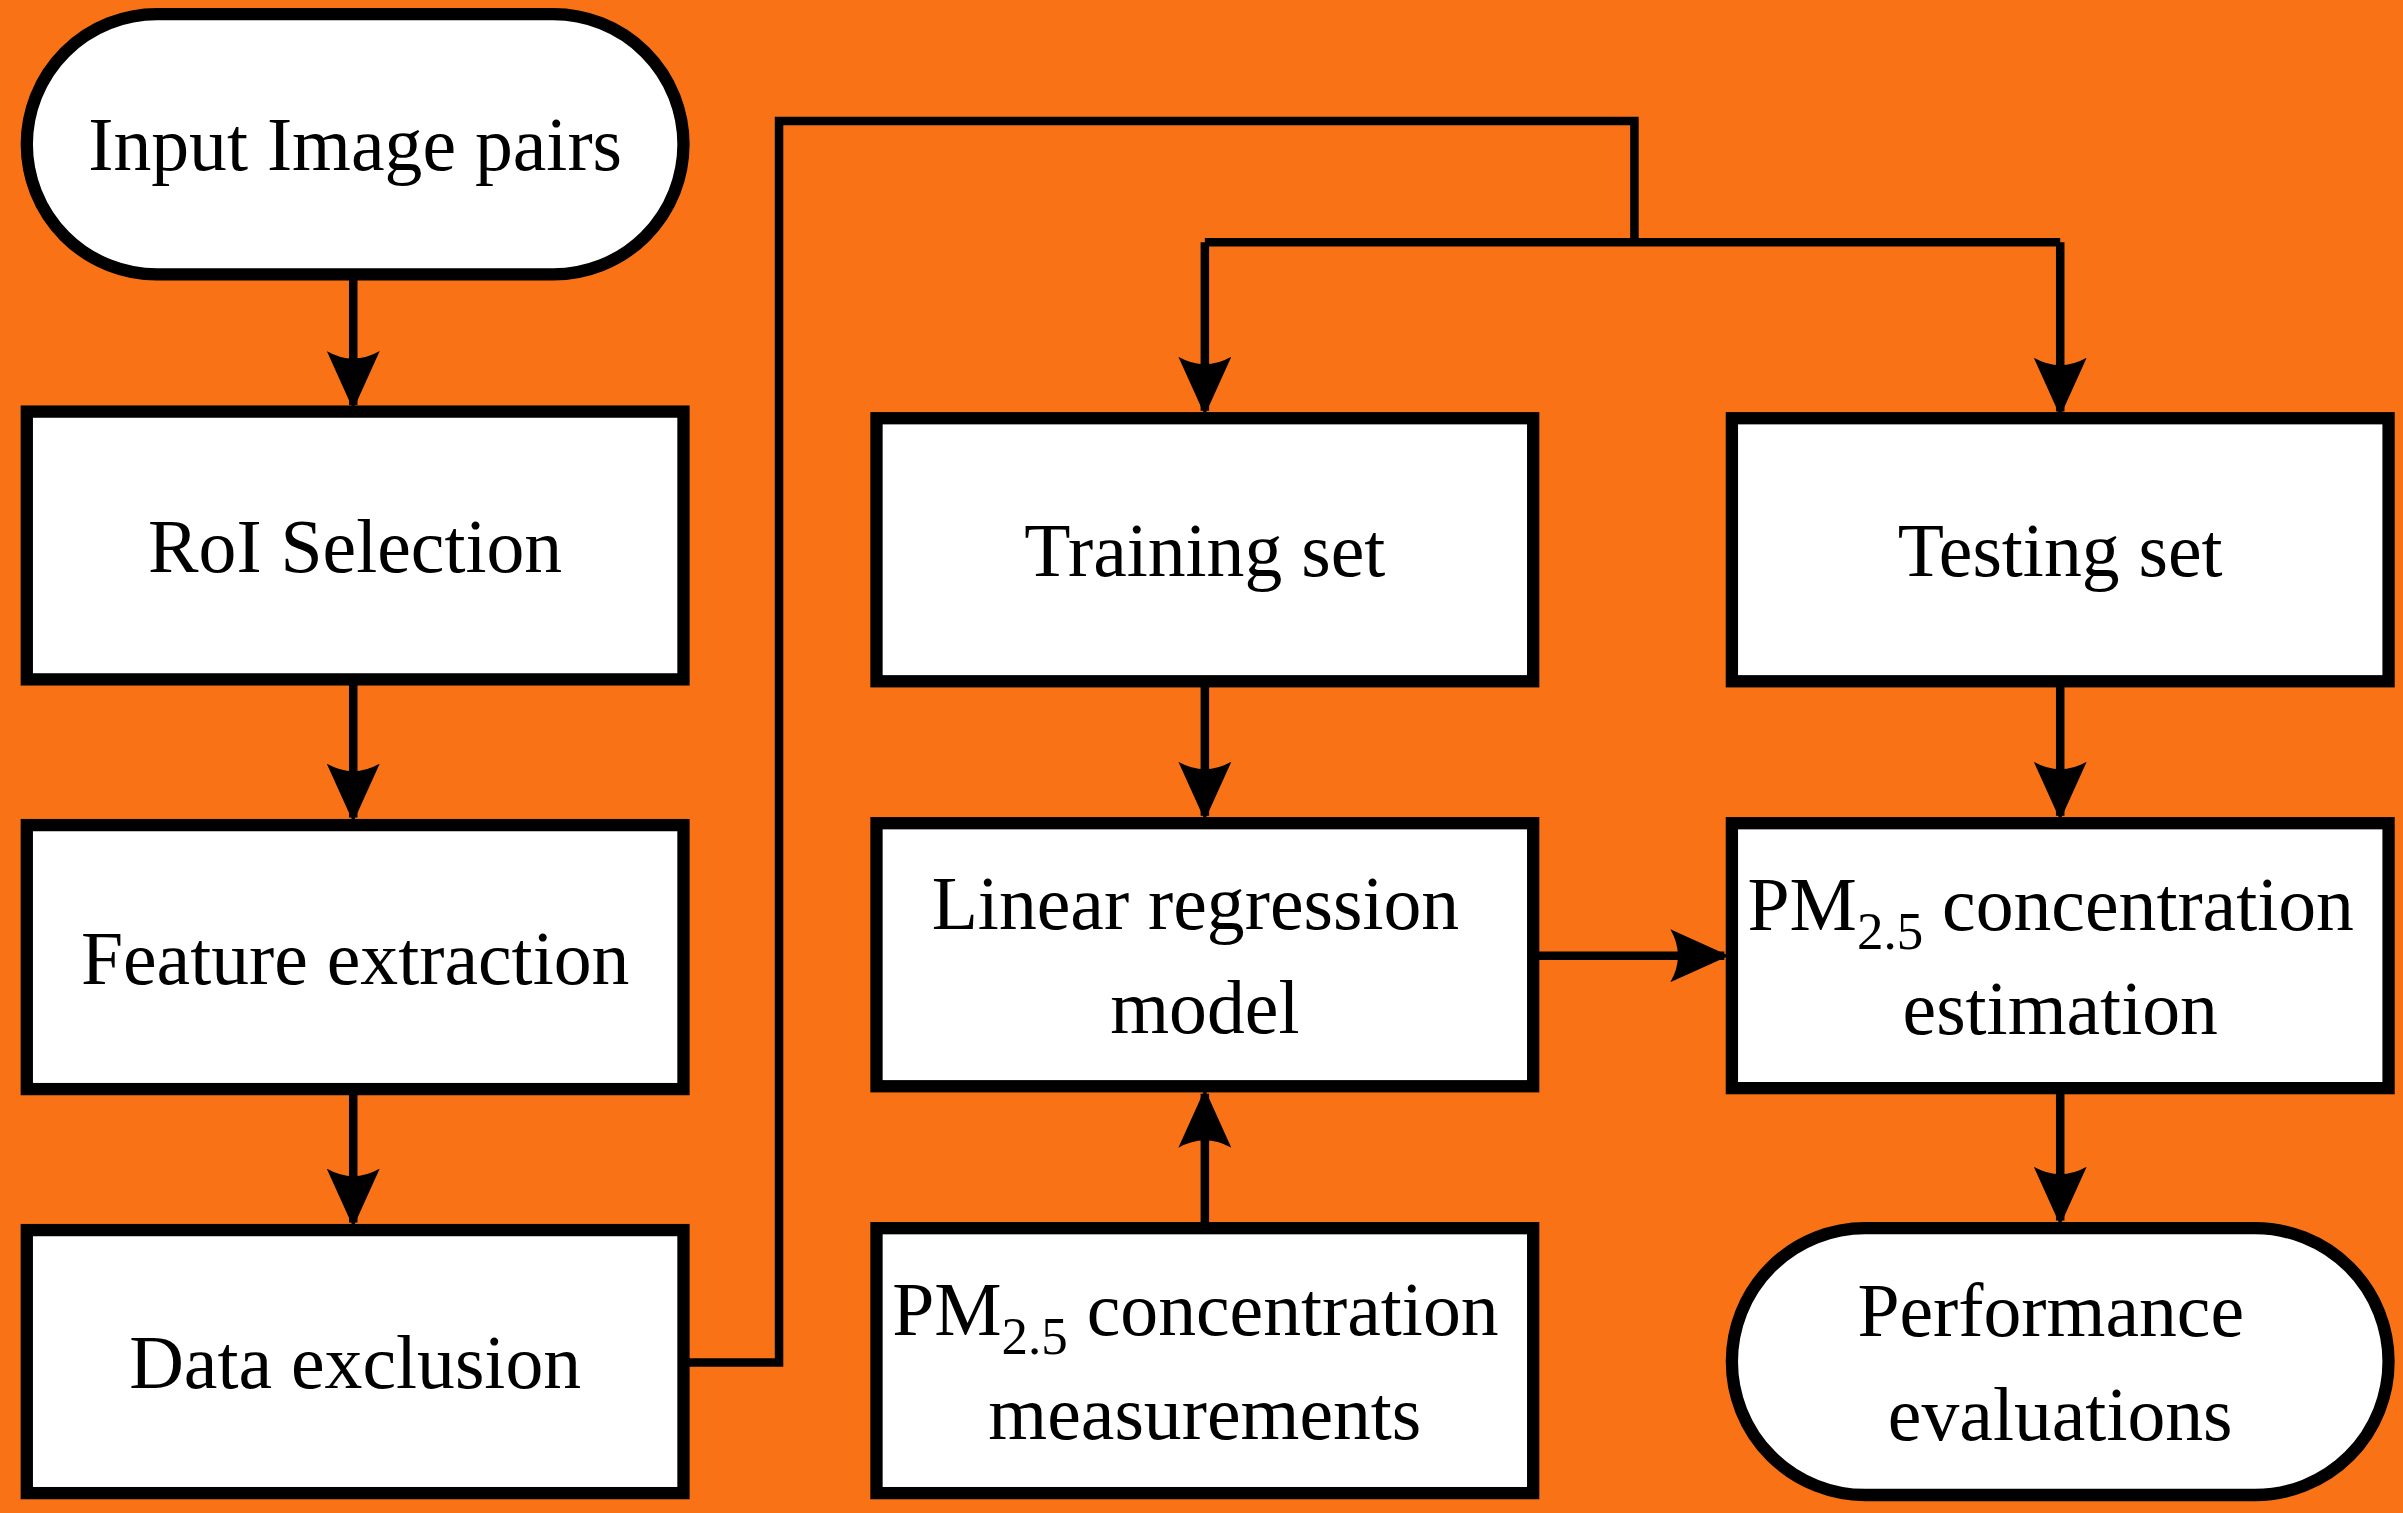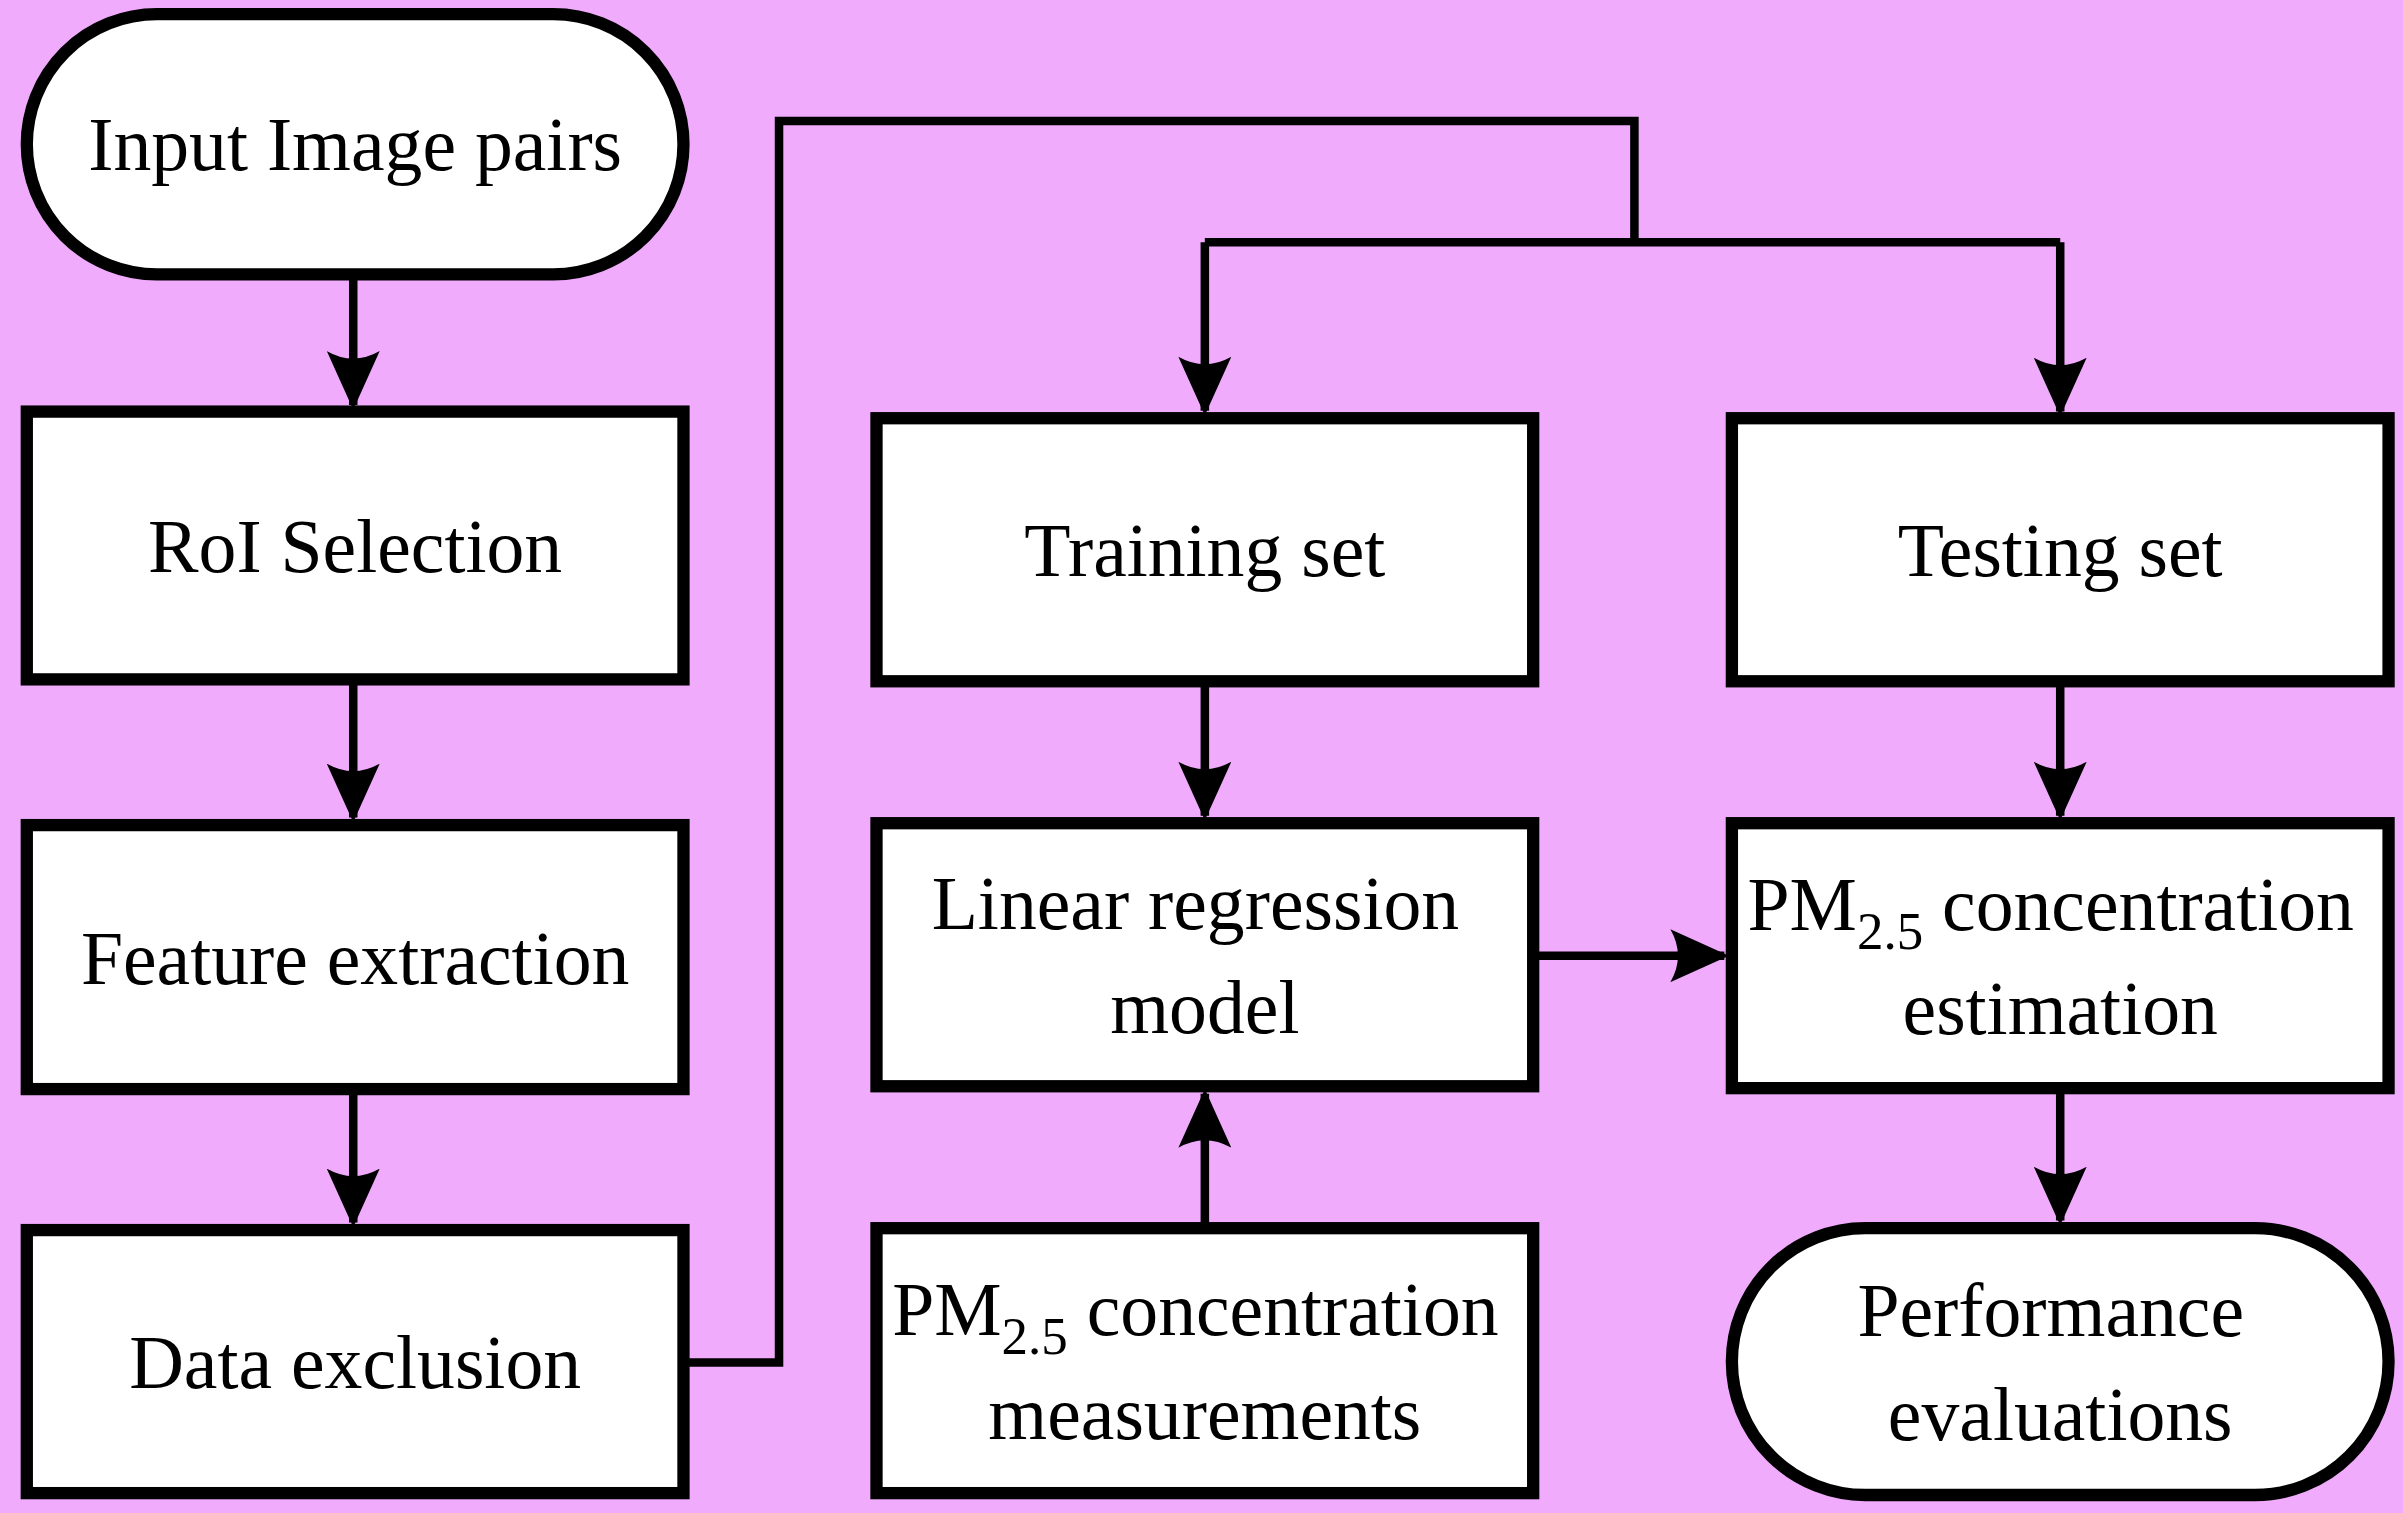--- a/index.html
+++ b/index.html
@@ -3,21 +3,21 @@
 <meta charset="utf-8">
 <style>
   html, body {
     margin: 0;
     padding: 0;
     background: #ffffff;
   }
   .canvas {
     width: 2404px;
     height: 1513px;
-    background: #f0abfc;
+    background: #f97316;
     position: relative;
   }
   svg { display: block; }
   .node-shape {
     fill: #ffffff;
     stroke-width: 13;
   }
   .connector {
     fill: none;
     stroke-width: 9;

